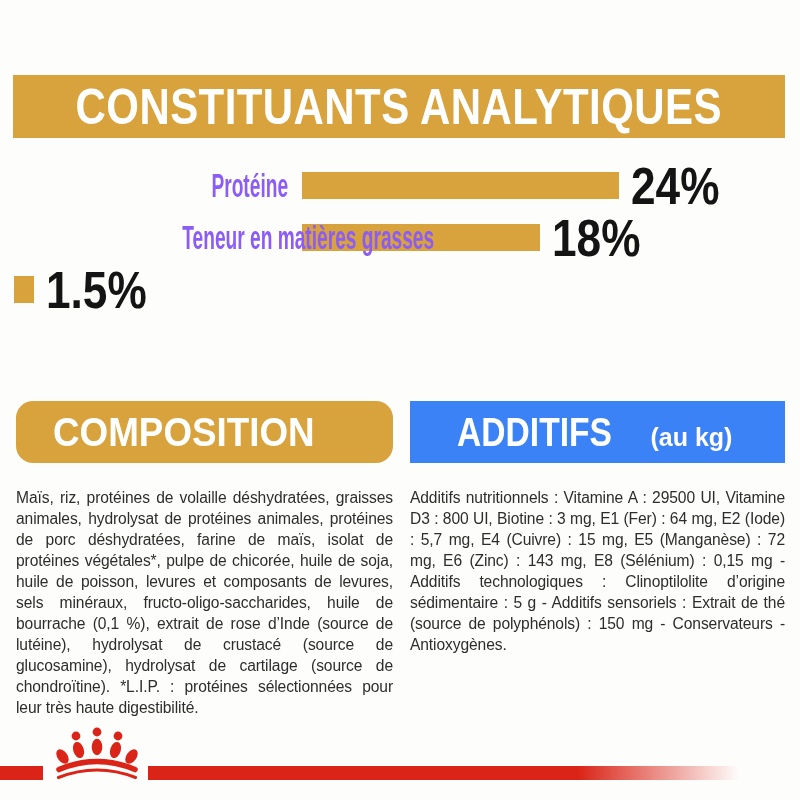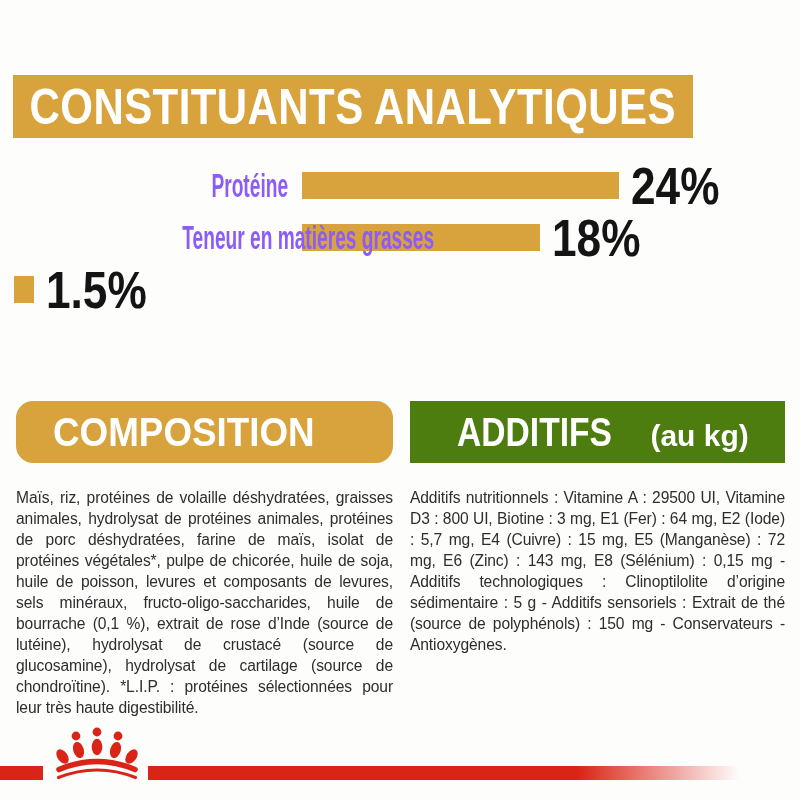--- a/index.html
+++ b/index.html
@@ -3,21 +3,21 @@
 <meta charset="utf-8">
 <style>
   html,body { margin:0; padding:0; background:#fff; }
   .page {
     position:relative; width:800px; height:800px; background:#fdfdfc;
     overflow:hidden; font-family:"Liberation Sans", sans-serif;
   }
 
   
   .title-band {
-    position:absolute; left:13px; top:75px; width:680px; height:63px;
+    position:absolute; left:13px; top:75px; width:772px; height:63px;
     display:flex; align-items:center; justify-content:center;
   }
   .title-text {
     color:#ffffff; font-weight:bold; font-size:50px; line-height:1;
     white-space:nowrap; display:inline-block; transform:scaleX(0.84);
     letter-spacing:0.5px;
   }
 
   
   .chart { position:absolute; left:0; top:172px; width:800px; }
@@ -48,21 +48,21 @@
   .sec-band-inner { display:flex; align-items:baseline; }
   .sec-band.composition { padding-left:37px; }
   .sec-band.additifs    { padding-left:47px; }
   .sec-title {
     color:#fff; font-weight:bold; font-size:40px; line-height:1;
     display:inline-block; white-space:nowrap;
   }
   .composition .sec-title { transform:scaleX(0.92); transform-origin:0 50%; }
   .additifs    .sec-title { transform:scaleX(0.84); transform-origin:0 50%; }
   .sec-suffix {
-    color:#fff; font-weight:bold; font-size:30px; line-height:1;
+    color:#fff; font-weight:bold; font-size:25px; line-height:1;
     margin-left:9px; display:inline-block; white-space:nowrap;
   }
   .body-text {
     margin:24px 0 0 0; color:#2d2d2d; font-size:15.6px; line-height:21px;
     text-align:justify; letter-spacing:-0.1px;
   }
 
   
   .stripe-left  { position:absolute; left:0;    top:766px; width:43px;  height:14px; }
   .stripe-right {
@@ -100,21 +100,21 @@
   <div class="columns">
     <div class="col-left">
       <div class="sec-band composition" style="background-color: rgb(216, 163, 60); border-radius: 17px;">
         <span class="sec-band-inner">
           <span class="sec-title">COMPOSITION</span>
         </span>
       </div>
       <p class="body-text">Maïs, riz, protéines de volaille déshydratées, graisses animales, hydrolysat de protéines animales, protéines de porc déshydratées, farine de maïs, isolat de protéines végétales*, pulpe de chicorée, huile de soja, huile de poisson, levures et composants de levures, sels minéraux, fructo-oligo-saccharides, huile de bourrache (0,1 %), extrait de rose d’Inde (source de lutéine), hydrolysat de crustacé (source de glucosamine), hydrolysat de cartilage (source de chondroïtine). *L.I.P. : protéines sélectionnées pour leur très haute digestibilité.</p>
     </div>
     <div class="col-right">
-      <div class="sec-band additifs" style="background-color: #4d7c0f;">
+      <div class="sec-band additifs" style="background-color: #3b82f6;">
         <span class="sec-band-inner">
           <span class="sec-title">ADDITIFS</span>
           <span class="sec-suffix">(au kg)</span>
         </span>
       </div>
       <p class="body-text">Additifs nutritionnels : Vitamine A : 29500 UI, Vitamine D3 : 800 UI, Biotine : 3 mg, E1 (Fer) : 64 mg, E2 (Iode) : 5,7 mg, E4 (Cuivre) : 15 mg, E5 (Manganèse) : 72 mg, E6 (Zinc) : 143 mg, E8 (Sélénium) : 0,15 mg - Additifs technologiques : Clinoptilolite d’origine sédimentaire : 5 g - Additifs sensoriels : Extrait de thé (source de polyphénols) : 150 mg - Conservateurs - Antioxygènes.</p>
     </div>
   </div>
 
   <div class="stripe-left" style="background-color: rgb(218, 36, 23);"></div>

